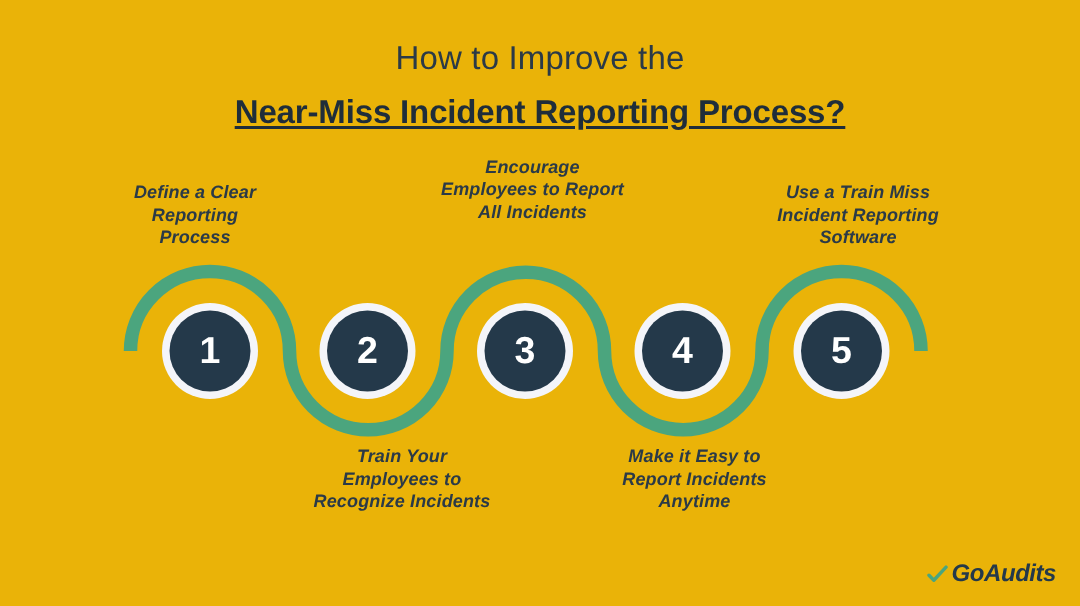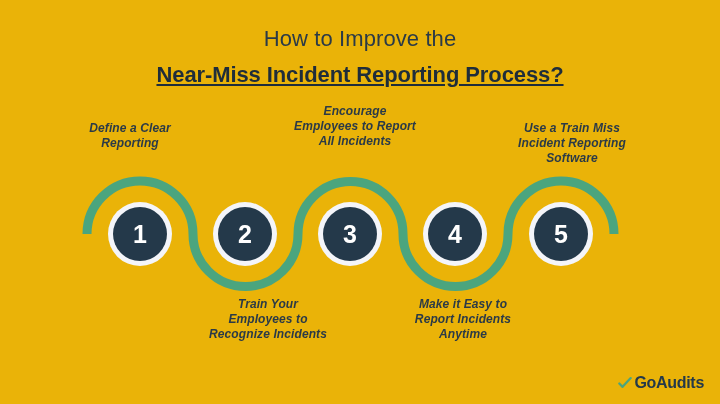--- a/index.html
+++ b/index.html
@@ -100,20 +100,21 @@
   .logo-check {
     display: block;
     width: 14px;
     height: 14px;
   }
   .logo-text {
     font-size: 16px;
     font-weight: 700;
     color: #24394a;
     letter-spacing: -0.3px;
+    font-style: italic;
   }
 </style>
 </head>
 <body>
 
 <div id="infographic">
 
   <div class="title-block">
     <div class="title-line1">How to Improve the</div>
     <div class="title-line2">Near-Miss Incident Reporting Process?</div>
@@ -140,20 +141,21 @@
   <div class="step-node" style="left:455px; top:234px;">
     <span>4</span>
   </div>
   <div class="step-node" style="left:561px; top:234px;">
     <span>5</span>
   </div>
 
   <div class="caption above" style="left:130px; top:121px;">
     <span class="caption-line">Define a Clear</span>
     <span class="caption-line">Reporting</span>
+    <span class="caption-line">Process</span>
   </div>
 
   <div class="caption below" style="left:268px; top:297px;">
     <span class="caption-line">Train Your</span>
     <span class="caption-line">Employees to</span>
     <span class="caption-line">Recognize Incidents</span>
   </div>
 
   <div class="caption above" style="left:355px; top:104px;">
     <span class="caption-line">Encourage</span>

